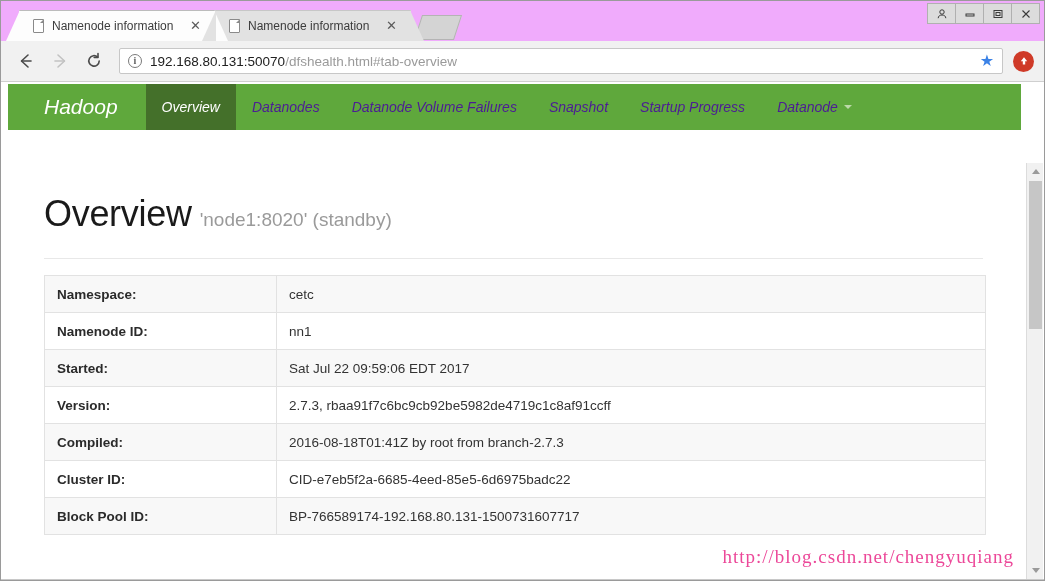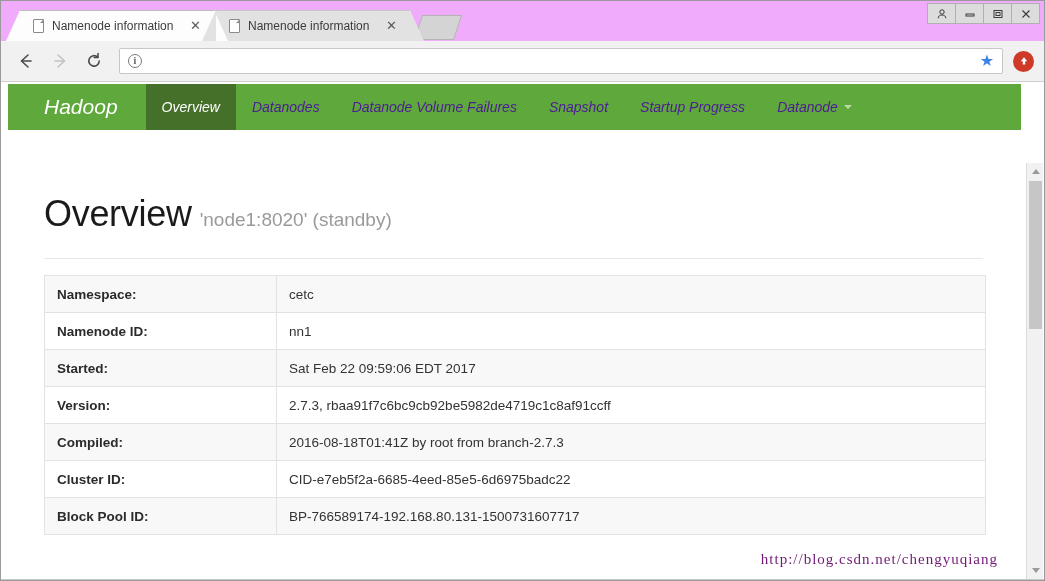--- a/index.html
+++ b/index.html
@@ -217,23 +217,23 @@
     vertical-align: middle;
     color: #333333;
   }
   .ovtable td.key {
     width: 232px;
     font-weight: bold; color: #2b2b2b;
   }
 
   
   .watermark {
-    position: absolute; right: 46px; bottom: 12px;
+    position: absolute; right: 30px; bottom: 12px;
     font-family: "Liberation Serif", serif;
-    font-size: 15px; color: #701a75;
+    font-size: 19px; color: #ec4899;
     letter-spacing: 1px;
     white-space: nowrap;
     pointer-events: none;
   }
 
   
   .scrollbar {
     position: absolute; right: 1px; top: 81px; bottom: 1px; width: 17px;
     background: #f1f1f1;
     border-left: 1px solid #dcdcdc;
@@ -331,20 +331,21 @@
     </div>
     <div class="navbtn reload">
       <svg width="18" height="18" viewBox="0 0 18 18">
         <path d="M14.2 9 A5.2 5.2 0 1 1 12.6 5.1" stroke="#4a4a4a" stroke-width="1.6" fill="none" stroke-linecap="round"></path>
         <path d="M13 1.6 V5.5 H9.2" stroke="#4a4a4a" stroke-width="1.6" fill="none" stroke-linecap="round" stroke-linejoin="round"></path>
       </svg>
     </div>
 
     <div class="omnibox">
       <span class="info-icon">i</span>
+      <span class="url"><span class="host">192.168.80.131:50070</span><span>/dfshealth.html#tab-overview</span></span>
       <span class="star">★</span>
     </div>
 
     <div class="ext-icon">
       <svg width="12" height="12" viewBox="0 0 12 12">
         <path d="M6 2.3 L9.2 6.2 H7.2 V9.6 H4.8 V6.2 H2.8 Z" fill="#ffffff"></path>
       </svg>
     </div>
   </div>
 
@@ -387,21 +388,21 @@
             <tr>
               <td class="key">Namespace:</td>
               <td>cetc</td>
             </tr>
             <tr>
               <td class="key">Namenode ID:</td>
               <td>nn1</td>
             </tr>
             <tr>
               <td class="key">Started:</td>
-              <td>Sat Feb 22 09:59:06 EDT 2017</td>
+              <td>Sat Jul 22 09:59:06 EDT 2017</td>
             </tr>
             <tr>
               <td class="key">Version:</td>
               <td>2.7.3, rbaa91f7c6bc9cb92be5982de4719c1c8af91ccff</td>
             </tr>
             <tr>
               <td class="key">Compiled:</td>
               <td>2016-08-18T01:41Z by root from branch-2.7.3</td>
             </tr>
             <tr>

